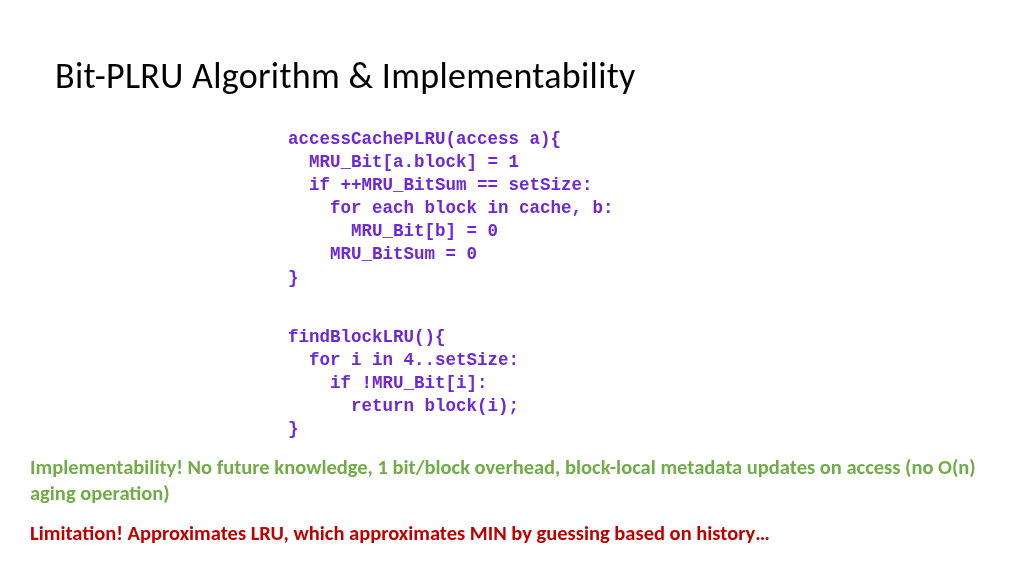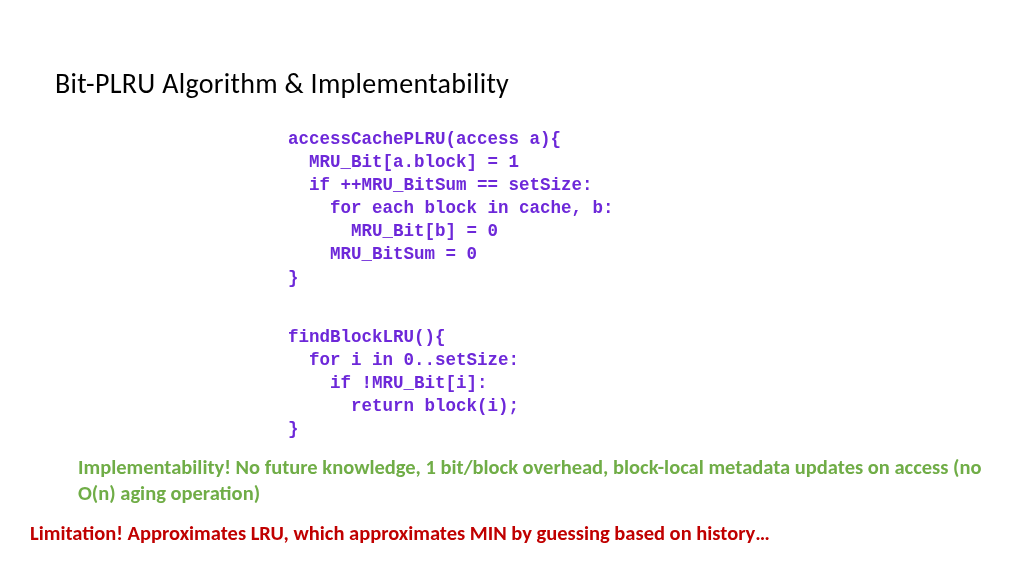--- a/index.html
+++ b/index.html
@@ -8,25 +8,24 @@
       height: 576px;
       background: white;
       font-family: Calibri, 'Segoe UI', Arial, sans-serif;
       position: relative;
       overflow: hidden;
     }
     .title {
       position: absolute;
       top: 54px;
       left: 55px;
-      font-size: 28px;
+      font-size: 36px;
       font-weight: 400;
       color: #000;
       letter-spacing: 0.3px;
-      margin-top: 12px;
     }
     .code-block {
       position: absolute;
       left: 288px;
       font-family: 'Courier New', Courier, monospace;
       font-weight: bold;
       font-size: 17.5px;
       line-height: 1.32;
       color: #6d28d9;
       white-space: pre;
@@ -35,21 +34,20 @@
     .code-block.second { top: 326px; }
     .impl-text {
       position: absolute;
       top: 454px;
       left: 30px;
       right: 30px;
       font-size: 20.5px;
       font-weight: 600;
       color: #70AD47;
       line-height: 1.28;
-      margin-left: 48px;
     }
     .limit-text {
       position: absolute;
       top: 520px;
       left: 30px;
       right: 30px;
       font-size: 20.5px;
       font-weight: 600;
       color: #C00000;
       line-height: 1.28;
@@ -62,20 +60,20 @@
 
 <div class="code-block first">accessCachePLRU(access a){
   MRU_Bit[a.block] = 1
   if ++MRU_BitSum == setSize:
     for each block in cache, b:
       MRU_Bit[b] = 0
     MRU_BitSum = 0
 }</div>
 
 <div class="code-block second">findBlockLRU(){
-  for i in 0..setSize:
+  for i in 4..setSize:
     if !MRU_Bit[i]:
       return block(i);
 }</div>
 
 <div class="impl-text">Implementability! No future knowledge, 1 bit/block overhead, block-local metadata updates on access (no O(n) aging operation)</div>
 
 <div class="limit-text">Limitation! Approximates LRU, which approximates MIN by guessing based on history…</div>
 
 </body></html>

